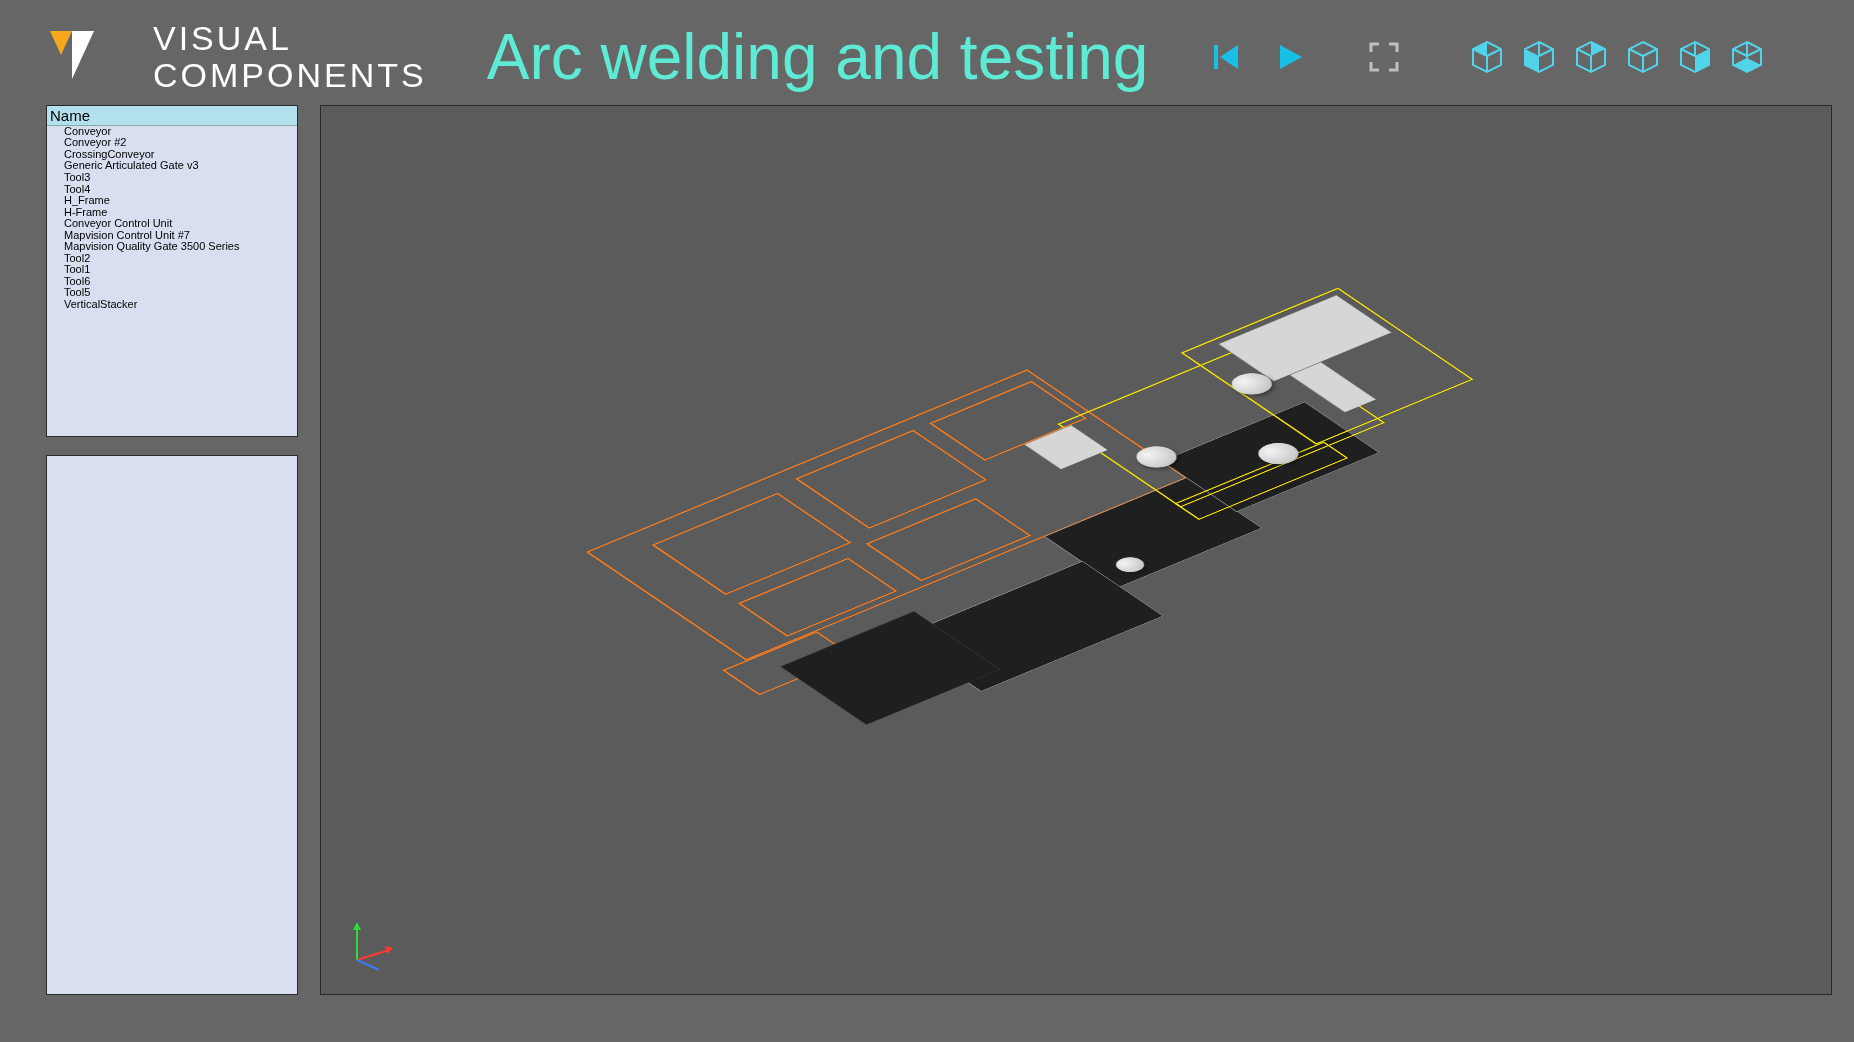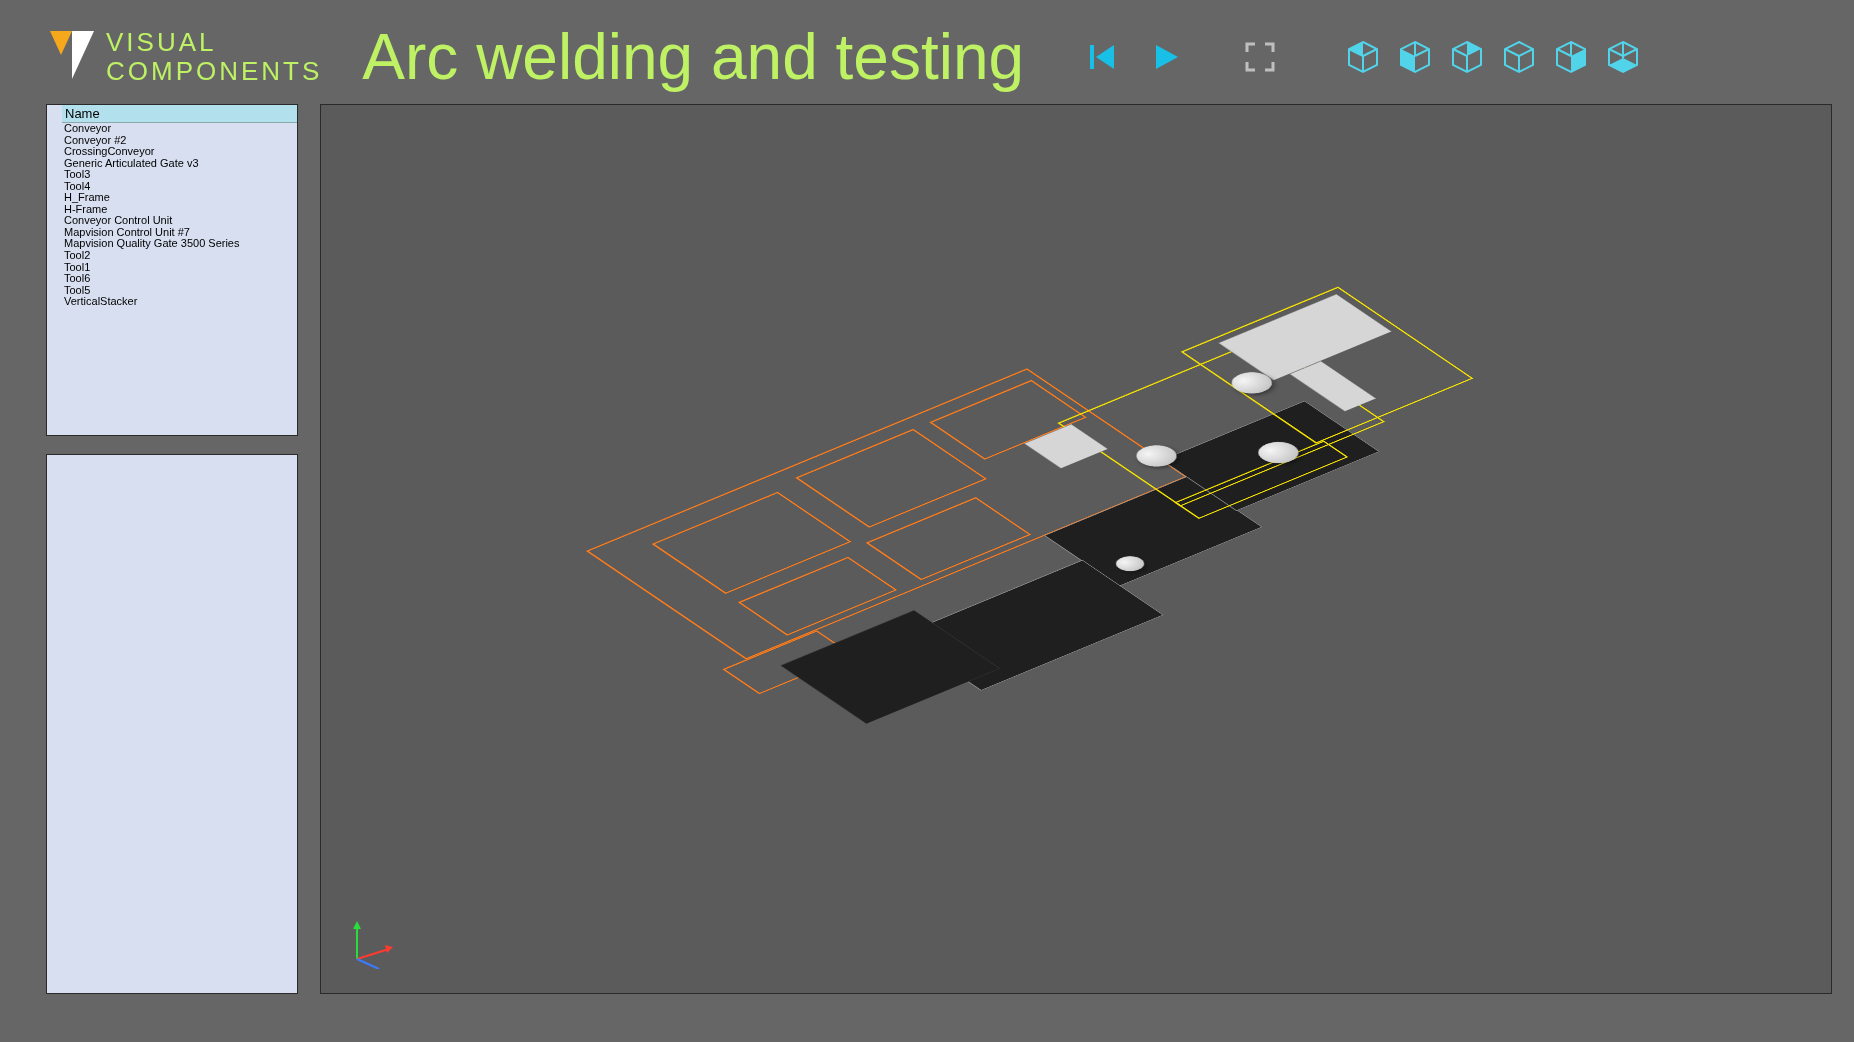--- a/index.html
+++ b/index.html
@@ -17,31 +17,33 @@
     padding: 20px 50px 10px 50px;
     gap: 40px;
   }
   .logo {
     display: flex;
     align-items: center;
     gap: 12px;
   }
   .logo-mark svg { display: block; }
   .logo-text {
-    color: #bef264;
+    color: #ffffff;
     font-weight: 300;
     letter-spacing: 3px;
     line-height: 1.1;
-    font-size: 26px;
+    font-size: 34px;
+    margin-left: 47px;
   }
   .title {
-    color: #bef264;
+    color: #5eead4;
     font-size: 64px;
     font-weight: 300;
     flex: 0 0 auto;
+    margin-left: 20px;
   }
   .controls {
     display: flex;
     align-items: center;
     gap: 28px;
     margin-left: 20px;
   }
   .ctrl-icon {
     width: 36px;
     height: 36px;
@@ -79,23 +81,22 @@
     border: 1px solid #2a2a2a;
     font-size: 11px;
     color: #000;
     overflow: hidden;
   }
   .panel-top { height: 332px; }
   .panel-bottom { flex: 1; }
   .panel-header {
     background: #b2e0ec;
     padding: 1px 3px;
-    font-size: 13px;
+    font-size: 15px;
     border-bottom: 1px solid #8aa;
-    margin-left: 15px;
   }
   .panel-list {
     padding: 0;
   }
   .panel-list div {
     padding: 0 17px;
     line-height: 1.05;
     font-size: 11px;
     white-space: nowrap;
   }

